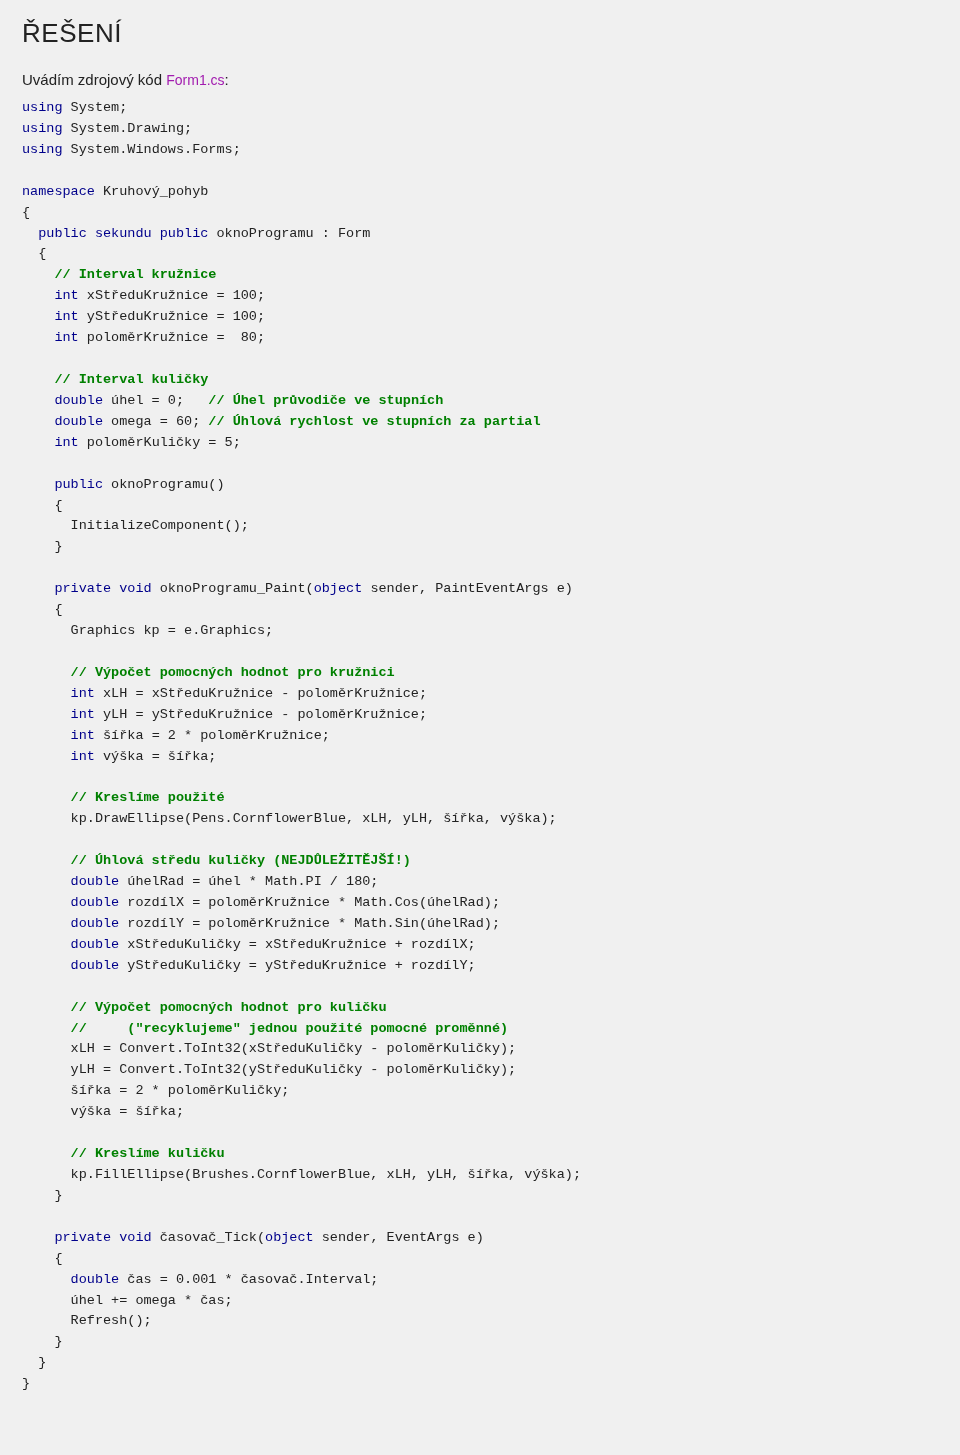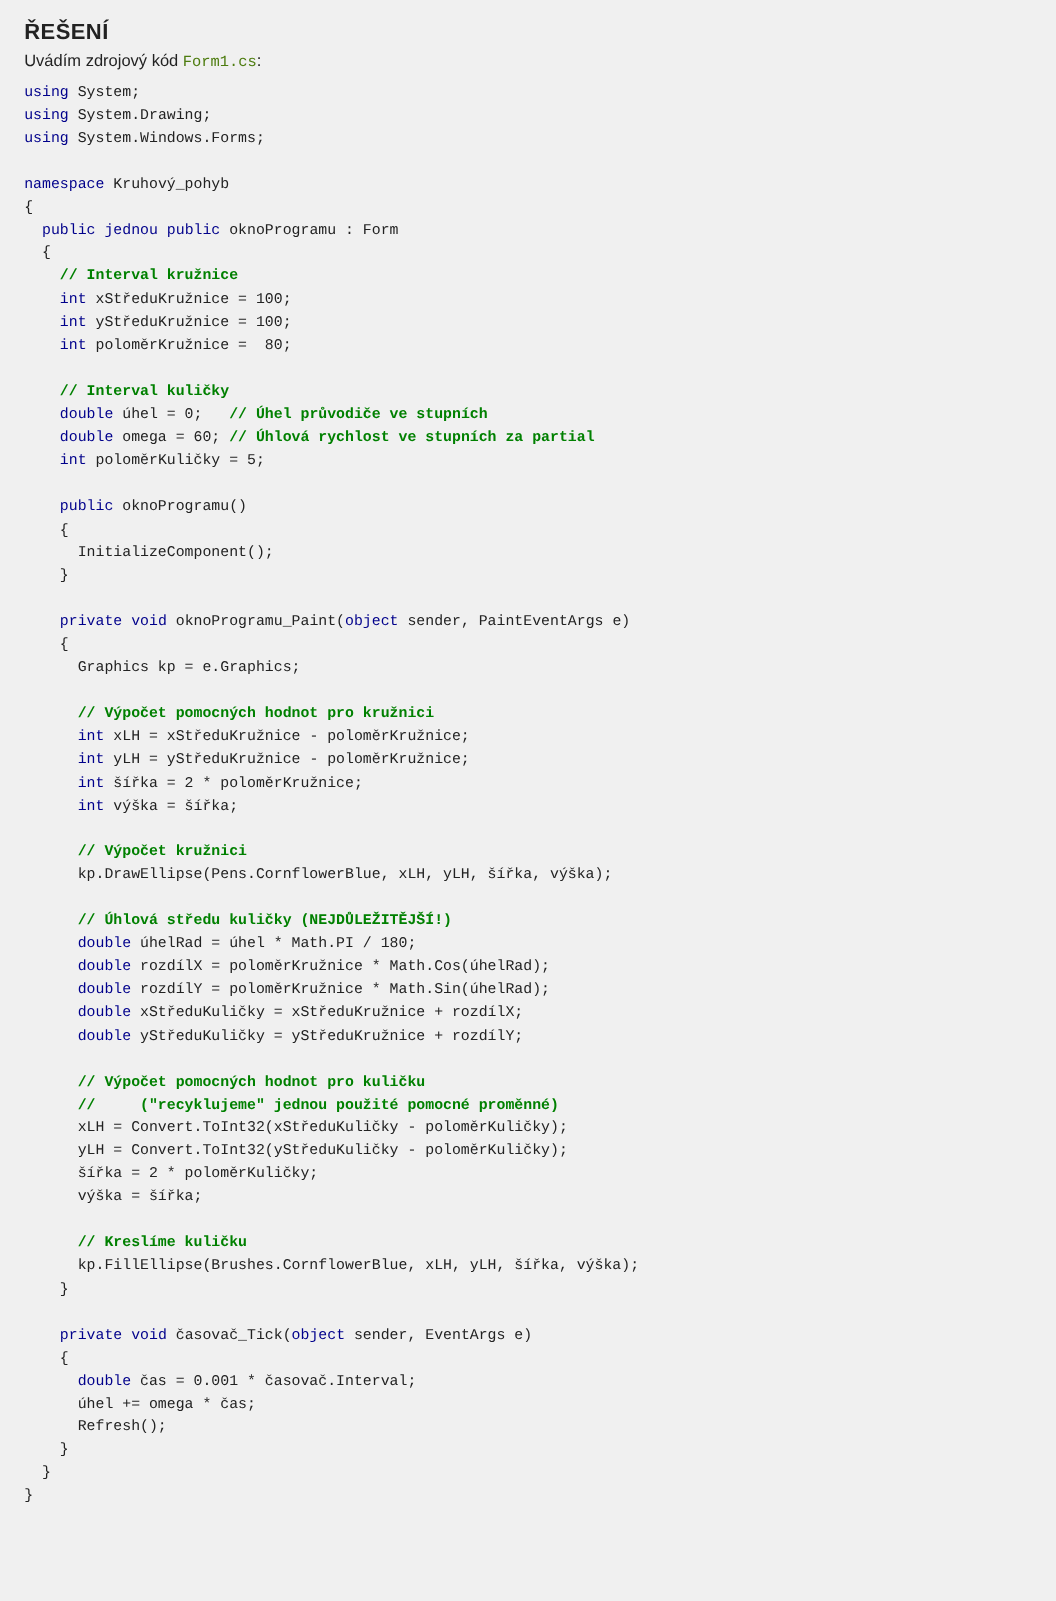--- a/index.html
+++ b/index.html
@@ -4,35 +4,35 @@
   <style>
     * { margin: 0; padding: 0; box-sizing: border-box; }
     body {
       background: #f0f0f0;
       font-family: Arial, sans-serif;
       font-size: 15px;
       color: #222;
       padding: 18px 22px 30px 22px;
     }
     h1 {
-      font-size: 20px;
-      font-weight: bold;
+      font-size: 26px;
+      font-weight: normal;
       letter-spacing: 0.02em;
-      margin-bottom: 6px;
+      margin-bottom: 22px;
     }
     .intro {
       font-size: 15px;
       margin-bottom: 10px;
       color: #222;
     }
     .intro code {
-      font-family: Liberation Mono, monospace;
+      font-family: Liberation Sans, sans-serif;
       font-size: 14px;
       background: none;
-      color: #4d7c0f;
+      color: #a21caf;
     }
     .code-block {
       font-family: 'Courier New', Courier, monospace;
       font-size: 13.5px;
       line-height: 1.55;
       white-space: pre;
       color: #222;
     }
     .kw { color: #00008b; font-weight: normal; margin-top: 28px; } 
     .cm { color: #008000; font-weight: bold; }   
@@ -45,21 +45,21 @@
 <p class="intro">
   Uvádím zdrojový kód <code>Form1.cs</code>:
 </p>
 
 <div class="code-block"><span class="kw">using</span> System;
 <span class="kw">using</span> System.Drawing;
 <span class="kw">using</span> System.Windows.Forms;
 
 <span class="kw">namespace</span> Kruhový_pohyb
 {
-  <span class="kw">public</span> <span class="kw">jednou</span> <span class="kw">public</span> oknoProgramu : Form
+  <span class="kw">public</span> <span class="kw">sekundu</span> <span class="kw">public</span> oknoProgramu : Form
   {
     <span class="cm">// Interval kružnice</span>
     <span class="tp">int</span> xStředuKružnice = 100;
     <span class="tp">int</span> yStředuKružnice = 100;
     <span class="tp">int</span> poloměrKružnice =  80;
 
     <span class="cm">// Interval kuličky</span>
     <span class="tp">double</span> úhel = 0;   <span class="cm">// Úhel průvodiče ve stupních</span>
     <span class="tp">double</span> omega = 60; <span class="cm">// Úhlová rychlost ve stupních za partial</span>
     <span class="tp">int</span> poloměrKuličky = 5;
@@ -72,21 +72,21 @@
     <span class="kw">private</span> <span class="tp">void</span> oknoProgramu_Paint(<span class="tp">object</span> sender, PaintEventArgs e)
     {
       Graphics kp = e.Graphics;
 
       <span class="cm">// Výpočet pomocných hodnot pro kružnici</span>
       <span class="tp">int</span> xLH = xStředuKružnice - poloměrKružnice;
       <span class="tp">int</span> yLH = yStředuKružnice - poloměrKružnice;
       <span class="tp">int</span> šířka = 2 * poloměrKružnice;
       <span class="tp">int</span> výška = šířka;
 
-      <span class="cm">// Výpočet kružnici</span>
+      <span class="cm">// Kreslíme použité</span>
       kp.DrawEllipse(Pens.CornflowerBlue, xLH, yLH, šířka, výška);
 
       <span class="cm">// Úhlová středu kuličky (NEJDŮLEŽITĚJŠÍ!)</span>
       <span class="tp">double</span> úhelRad = úhel * Math.PI / 180;
       <span class="tp">double</span> rozdílX = poloměrKružnice * Math.Cos(úhelRad);
       <span class="tp">double</span> rozdílY = poloměrKružnice * Math.Sin(úhelRad);
       <span class="tp">double</span> xStředuKuličky = xStředuKružnice + rozdílX;
       <span class="tp">double</span> yStředuKuličky = yStředuKružnice + rozdílY;
 
       <span class="cm">// Výpočet pomocných hodnot pro kuličku</span>

